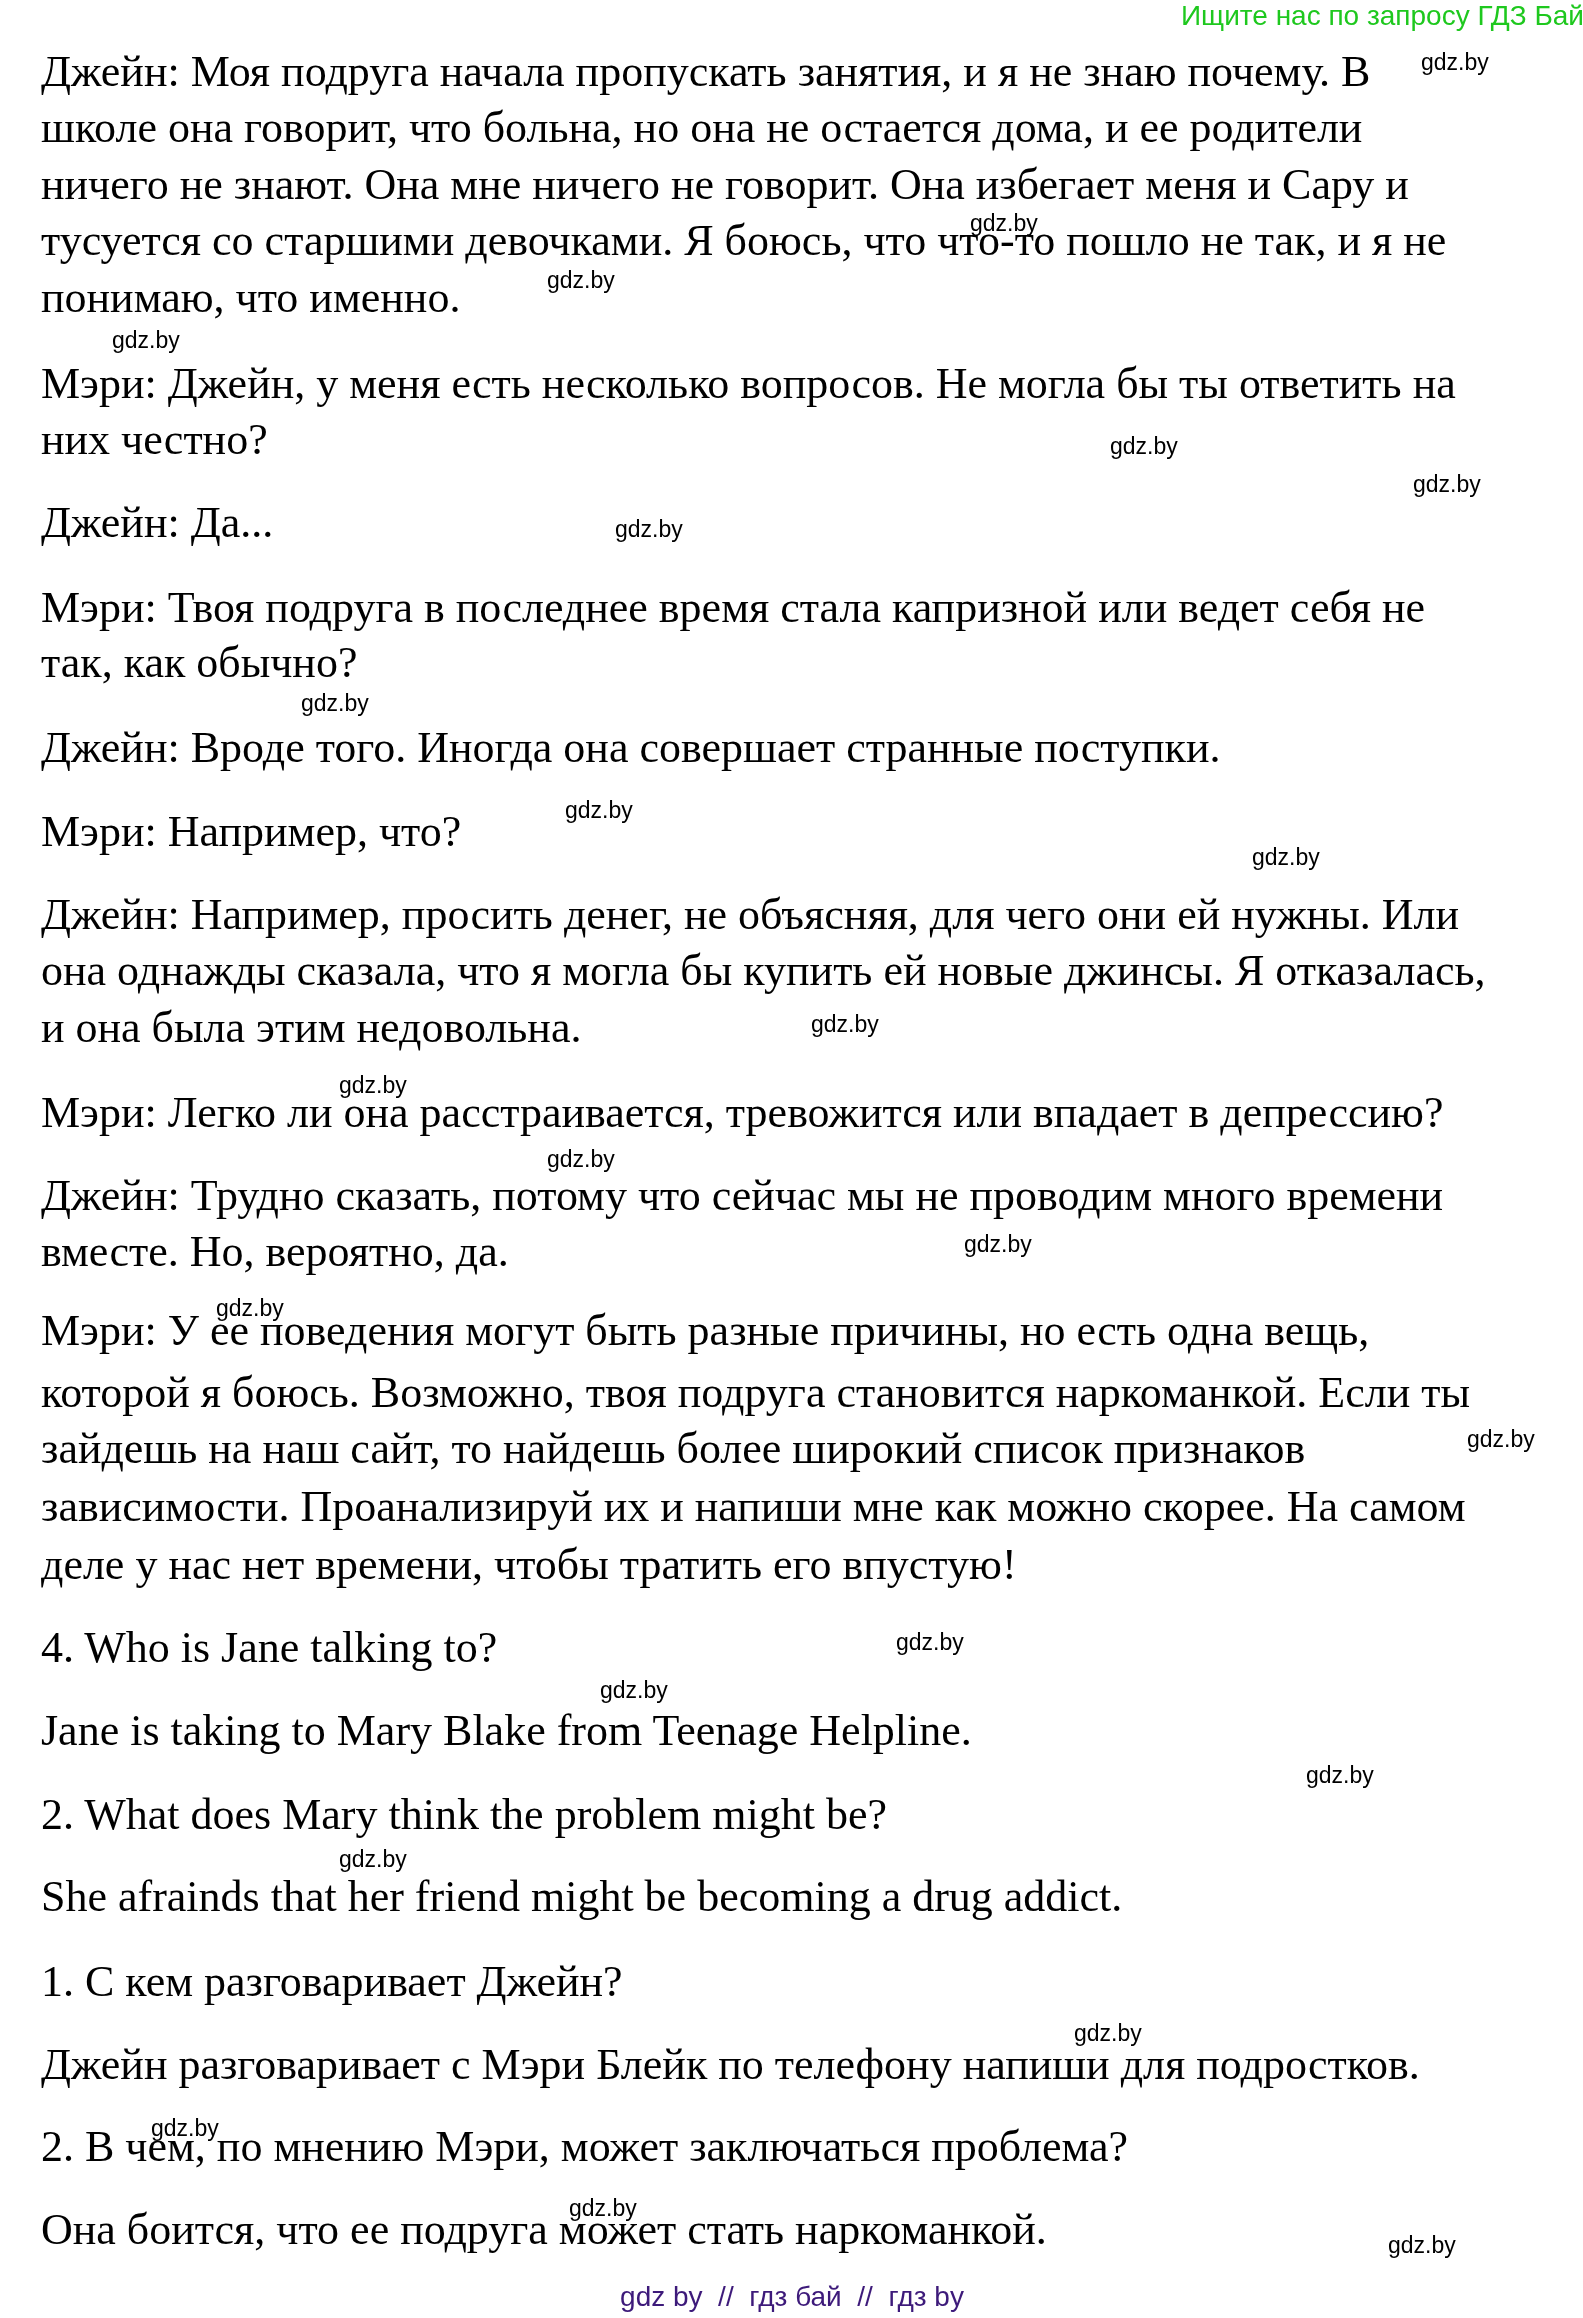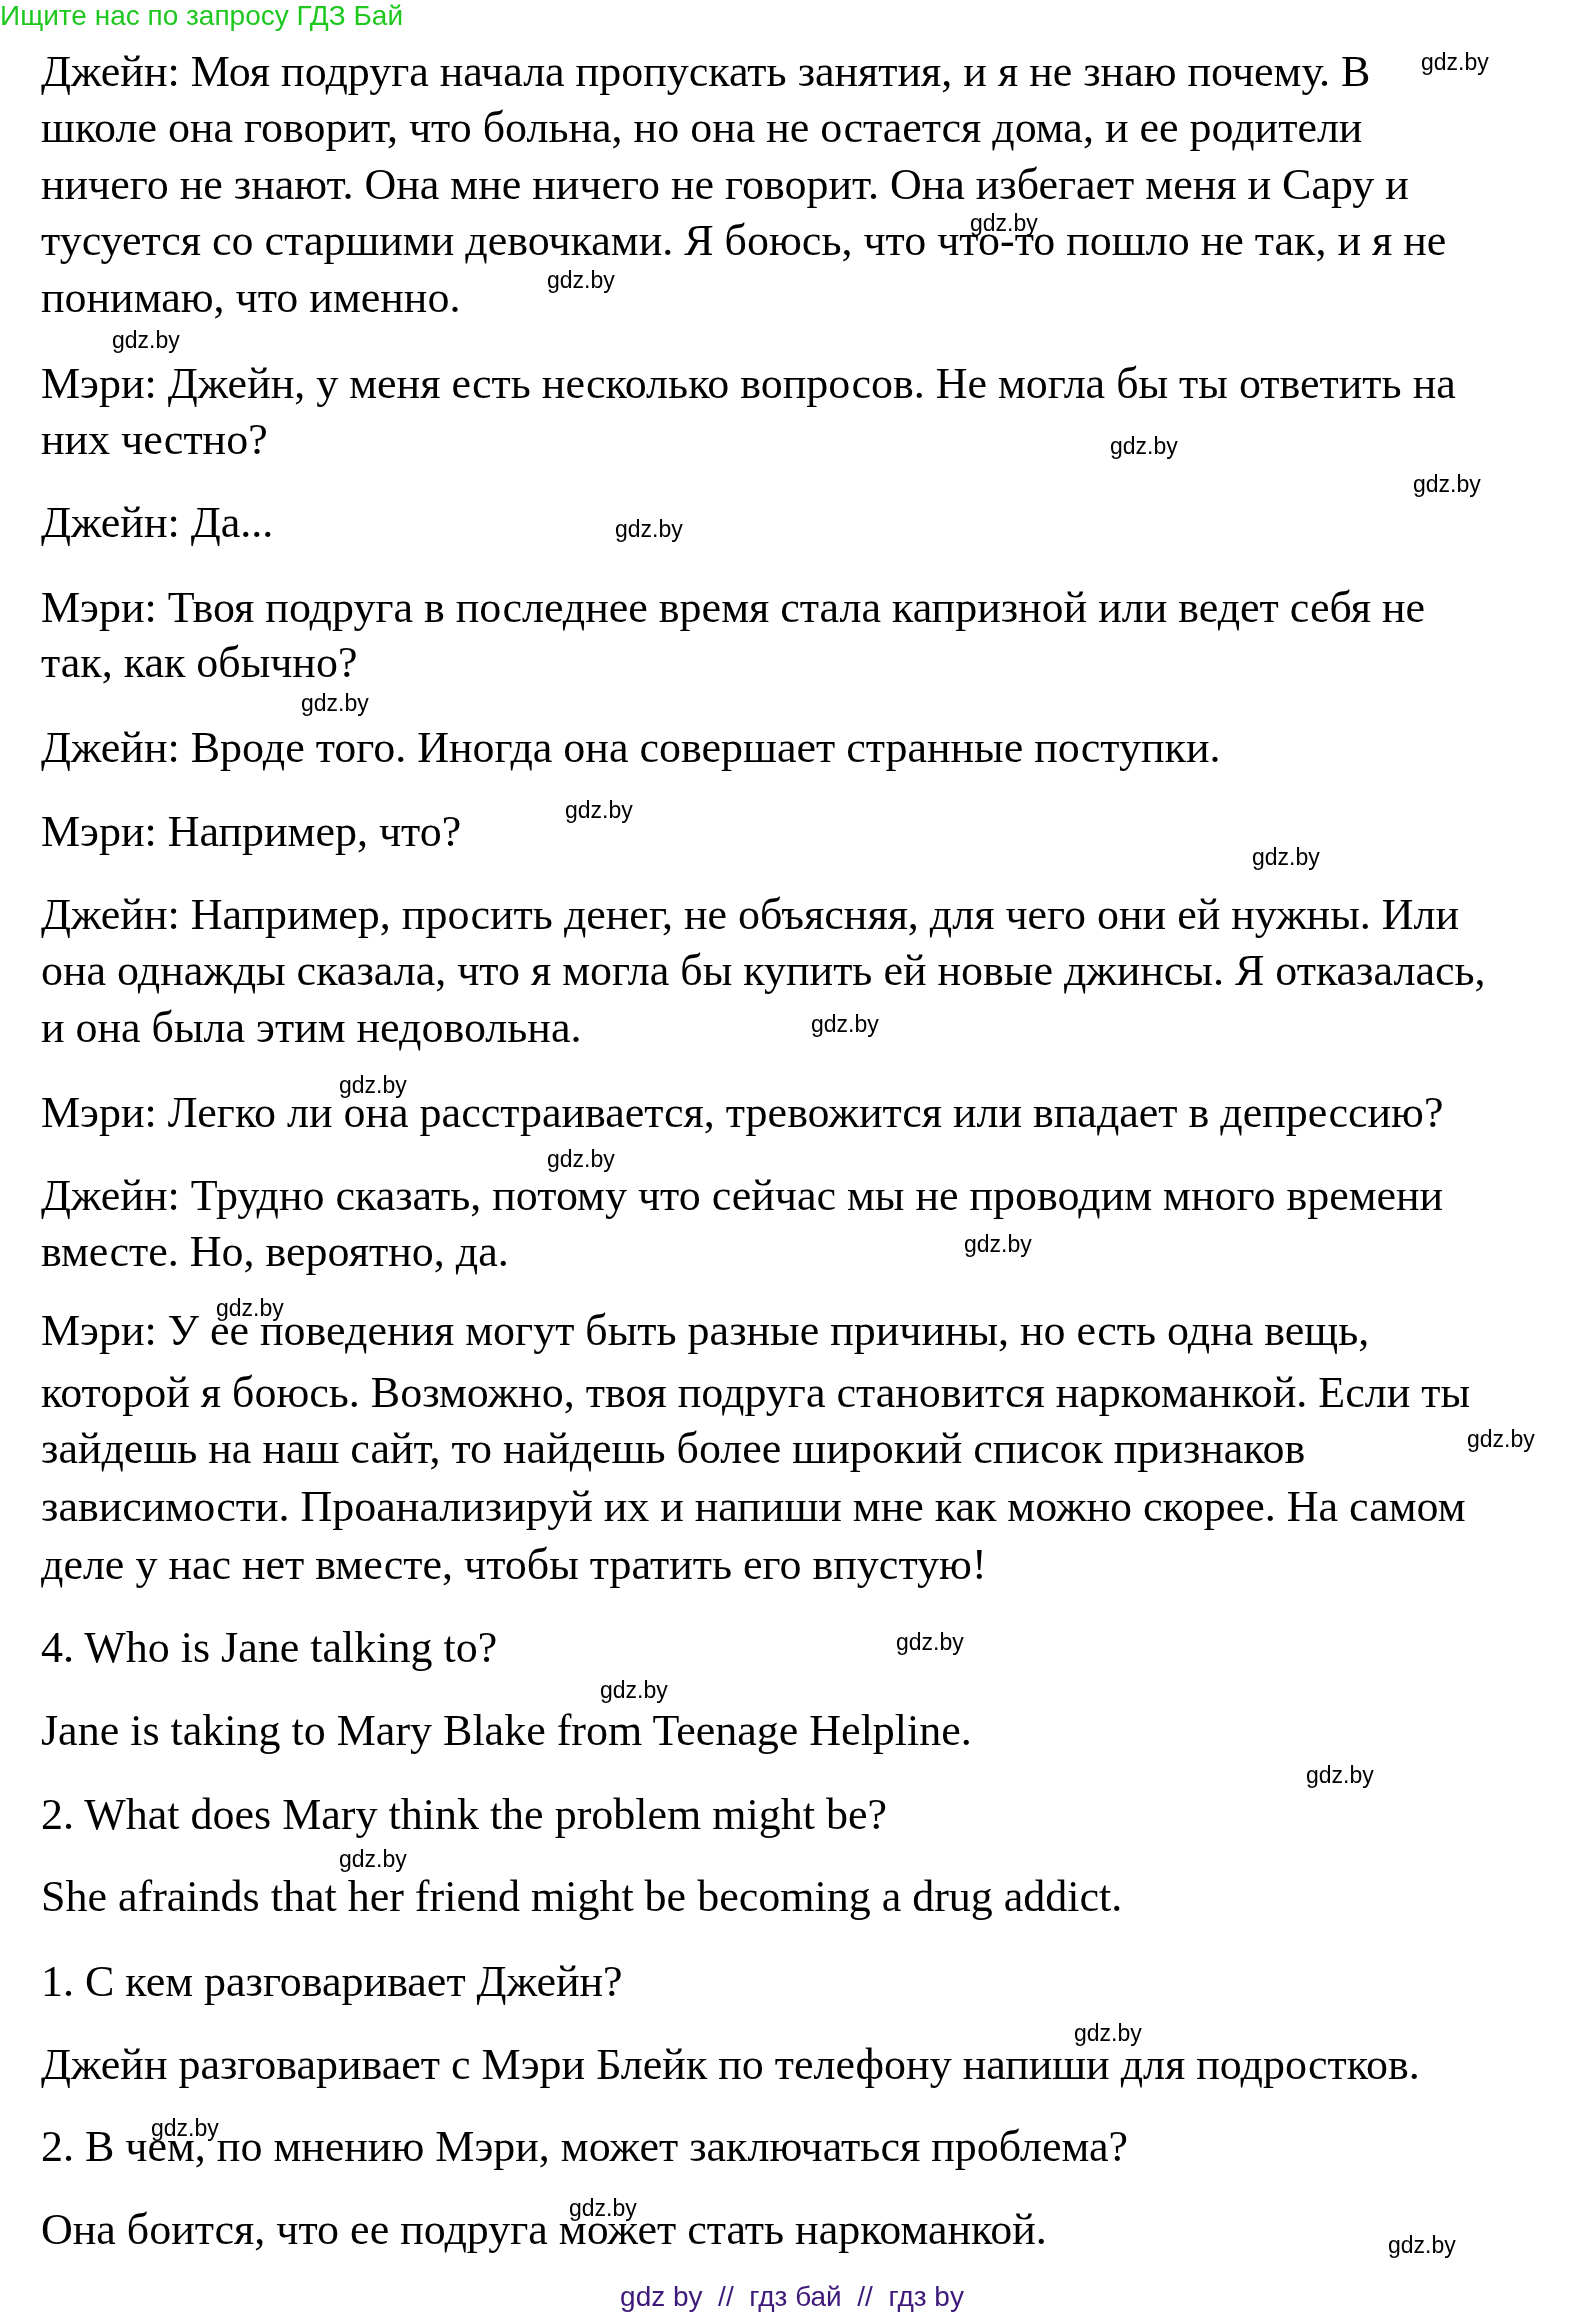--- a/index.html
+++ b/index.html
@@ -11,21 +11,21 @@
       width: 1584px;
       height: 2319px;
       position: relative;
       overflow: hidden;
     }
     .header {
       position: absolute;
       left: 0;
       top: 0;
       width: 1584px;
-      text-align: left;
+      text-align: right;
       font-family: "Liberation Sans", sans-serif;
       font-size: 28px;
       line-height: 32px;
       color: #1ec81e;
     }
     .footer {
       position: absolute;
       left: 0;
       top: 2279px;
       width: 1584px;
@@ -84,21 +84,21 @@
 
 <div class="line" style="top:1091px">Мэри: Легко ли она расстраивается, тревожится или впадает в депрессию?</div>
 
 <div class="line" style="top:1174px">Джейн: Трудно сказать, потому что сейчас мы не проводим много времени</div>
 <div class="line" style="top:1230px">вместе. Но, вероятно, да.</div>
 
 <div class="line" style="top:1309px">Мэри: У ее поведения могут быть разные причины, но есть одна вещь,</div>
 <div class="line" style="top:1371px">которой я боюсь. Возможно, твоя подруга становится наркоманкой. Если ты</div>
 <div class="line" style="top:1427px">зайдешь на наш сайт, то найдешь более широкий список признаков</div>
 <div class="line" style="top:1485px">зависимости. Проанализируй их и напиши мне как можно скорее. На самом</div>
-<div class="line" style="top:1543px">деле у нас нет вместе, чтобы тратить его впустую!</div>
+<div class="line" style="top:1543px">деле у нас нет времени, чтобы тратить его впустую!</div>
 
 <div class="line" style="top:1626px">4. Who is Jane talking to?</div>
 <div class="line" style="top:1709px">Jane is taking to Mary Blake from Teenage Helpline.</div>
 <div class="line" style="top:1793px">2. What does Mary think the problem might be?</div>
 <div class="line" style="top:1875px">She afrainds that her friend might be becoming a drug addict.</div>
 
 <div class="line" style="top:1960px">1. С кем разговаривает Джейн?</div>
 <div class="line" style="top:2043px">Джейн разговаривает с Мэри Блейк по телефону напиши для подростков.</div>
 <div class="line" style="top:2125px">2. В чем, по мнению Мэри, может заключаться проблема?</div>
 <div class="line" style="top:2208px">Она боится, что ее подруга может стать наркоманкой.</div>

